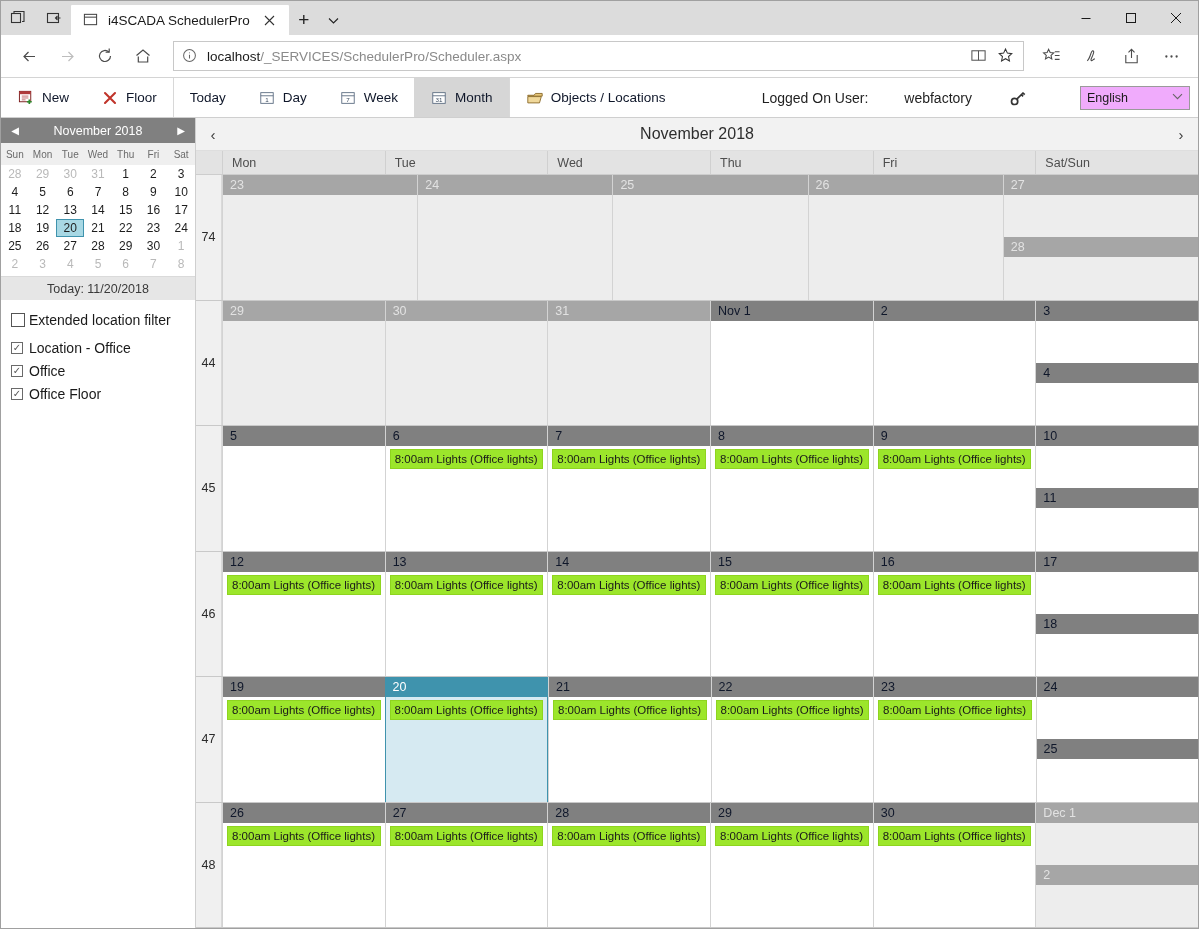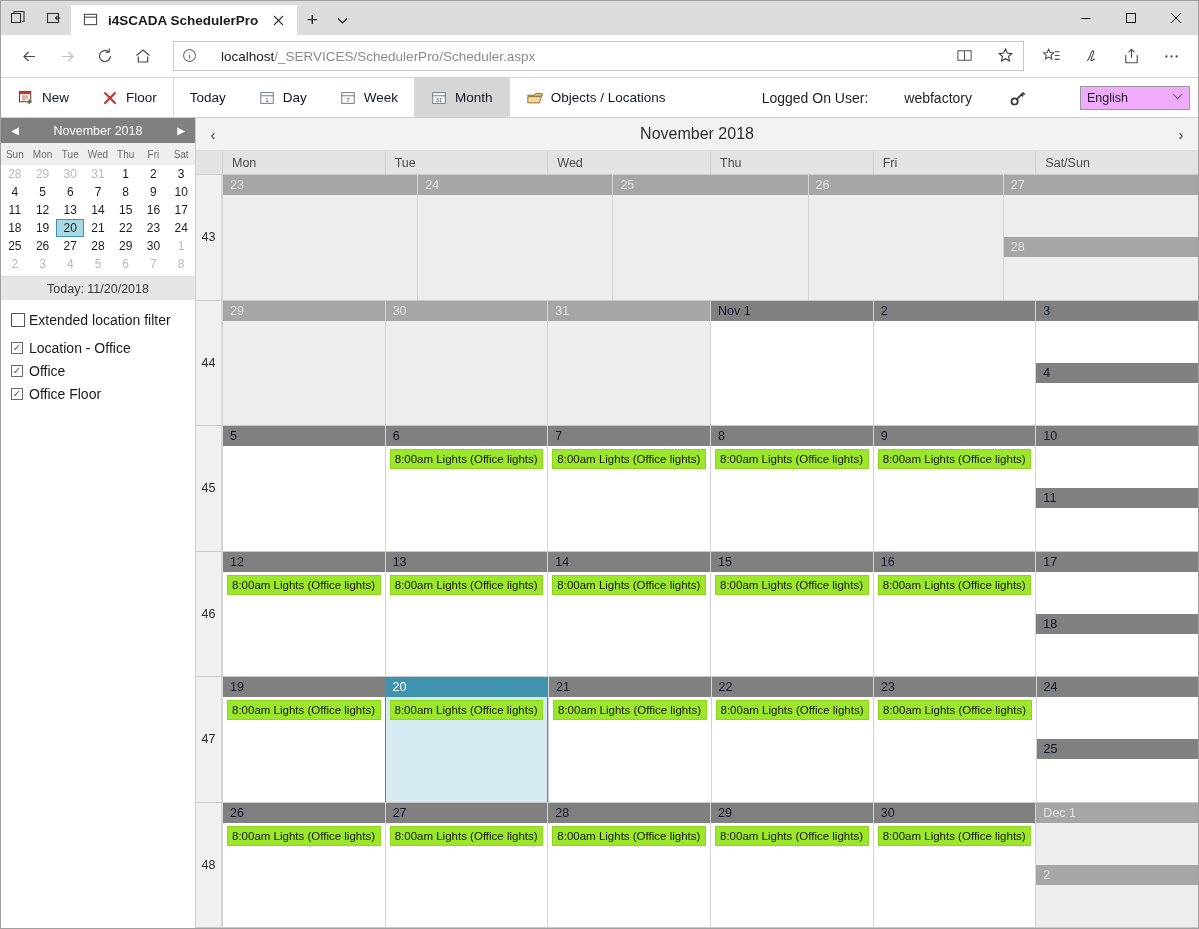--- a/index.html
+++ b/index.html
@@ -36,21 +36,21 @@
   }
   .tab {
     height: 30px; min-width: 215px;
     background: #ffffff;
     display: flex; align-items: center;
     padding: 0 8px 0 12px; gap: 9px;
     font-size: 13.5px; color: #1a1a1a;
     border-top-left-radius: 1px; border-top-right-radius: 1px;
   }
   .tab-favicon { width: 16px; height: 16px; color: #444; display:flex; }
-  .tab-title { flex: 1; white-space: nowrap; overflow: hidden; font-weight: bold; }
+  .tab-title { flex: 1; white-space: nowrap; overflow: hidden; }
   .tab-close { width: 22px; height: 22px; display:flex; align-items:center; justify-content:center; color:#333; font-size:15px; }
   .tab-newbtn, .tab-dropdown {
     width: 30px; height: 30px;
     display: flex; align-items: center; justify-content: center;
     color: #222;
   }
   .tab-newbtn { font-size: 19px; font-weight: 300; }
   .win-controls {
     position: absolute; right: 0; top: 0;
     height: 34px; display: flex;
@@ -72,21 +72,21 @@
     display: flex; align-items: center; justify-content: center;
     color: #4b4b4b;
   }
   .nav-btn.disabled { color: #bdbdbd; }
   .urlbar {
     flex: 1; height: 30px;
     margin: 0 8px 0 10px;
     background: #ffffff;
     border: 1px solid #c8c8c8;
     display: flex; align-items: center;
-    padding: 0 8px; gap: 23px;
+    padding: 0 8px; gap: 9px;
   }
   .url-info { width: 16px; height: 16px; color: #666; display: flex; }
   .url-text { flex: 1; font-size: 13.5px; color: #8a8a8a; white-space: nowrap; }
   .url-text b { color: #1a1a1a; font-weight: normal; }
   .url-icon-right { width: 18px; height: 18px; color: #555; display:flex; }
   .nav-right { display: flex; align-items: center; gap: 6px; }
   .nav-right .nav-btn { width: 34px; }
 
   
   .app {
@@ -612,21 +612,21 @@
         <div class="dow-cell">Mon</div>
             <div class="dow-cell">Tue</div>
             <div class="dow-cell">Wed</div>
             <div class="dow-cell">Thu</div>
             <div class="dow-cell">Fri</div>
             <div class="dow-cell">Sat/Sun</div>
           </div>
 
         <div class="cal-grid" id="cal-grid">
             <div class="week-row">
-              <div class="week-num">43</div>
+              <div class="week-num">74</div>
               <div class="day-cell othermonth">
                 <div class="day-head othermonth">23</div>
                 <div class="day-events"></div>
               </div>
               <div class="day-cell othermonth">
                 <div class="day-head othermonth">24</div>
                 <div class="day-events"></div>
               </div>
               <div class="day-cell othermonth">
                 <div class="day-head othermonth">25</div>

